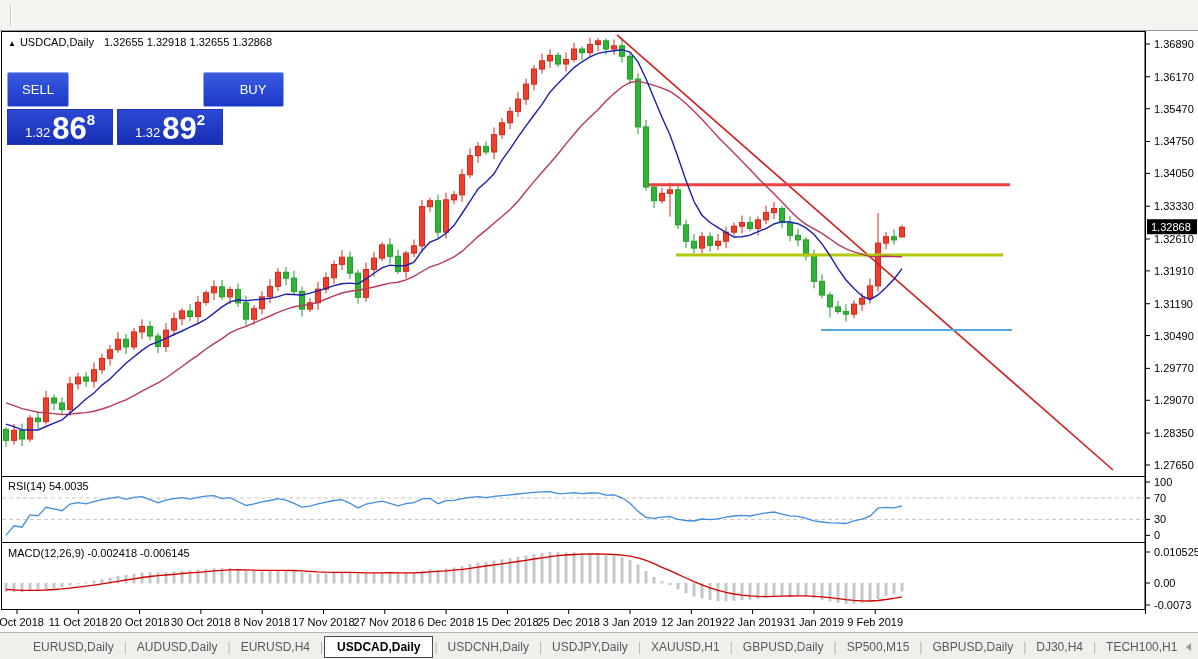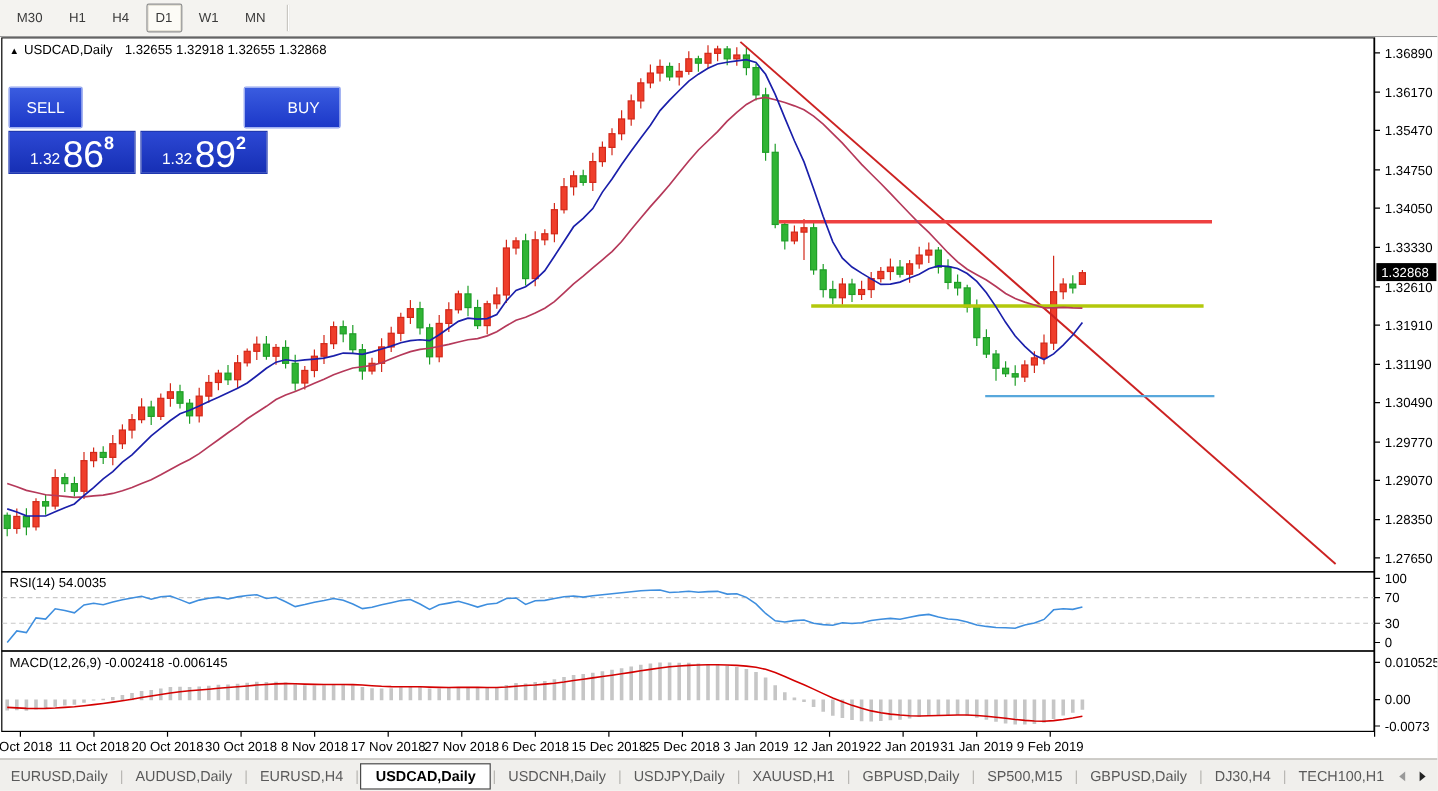--- a/index.html
+++ b/index.html
@@ -21,47 +21,39 @@
   #sellbtn{left:0;top:0;width:60px;}
   #buybtn{left:196px;top:0;width:60px;padding-left:19px;}
   #vol-group{position:absolute;left:65px;top:0;width:126px;height:33px;background:#fff;border:1px solid #a0a0a0;display:flex;}
   .stepbtn{width:23px;height:31px;background:#f1f0ee;display:flex;align-items:center;justify-content:center;}
   #vol-field{flex:1;border:none;outline:none;text-align:center;font-size:14px;color:#000;font-family:"Liberation Sans",sans-serif;}
   .tri-up{width:0;height:0;border-left:4px solid transparent;border-right:4px solid transparent;border-bottom:5px solid #3355cc;}
   .tri-dn{width:0;height:0;border-left:4px solid transparent;border-right:4px solid transparent;border-top:5px solid #3355cc;}
   .pricebox{position:absolute;top:37px;width:104px;height:33px;background:linear-gradient(#2c48d4,#162fb4);border:1px solid #2038b0;color:#fff;display:flex;align-items:flex-end;justify-content:center;padding-bottom:1px;}
   #sellbox{left:0;} #buybox{left:110px;}
   .p-small{font-size:13px;font-weight:normal;margin-bottom:3px;}
-  .p-big{font-size:31px;font-weight:normal;line-height:29px;margin-left:2px;}
+  .p-big{font-size:31px;font-weight:bold;line-height:29px;margin-left:2px;}
   .p-sup{font-size:15px;font-weight:bold;align-self:flex-start;margin-top:1px;}
   
   .indlabel{position:absolute;left:8px;font-size:11px;color:#000;white-space:nowrap;}
   
   #tabbar{position:absolute;left:0;top:632px;width:1198px;height:27px;background:#f0efec;border-top:1px solid #b5b3ae;display:flex;align-items:center;font-size:12px;color:#5a5a5a;}
   .ctab{padding:3px 9px;white-space:nowrap;cursor:default;}
   .ctab.active{background:#fff;border:1px solid #4a4a4a;color:#000;font-weight:bold;padding:3px 12px;}
   .tabsep{color:#b8b6b2;padding:0 1px;}
   #tabscroll{margin-left:auto;display:flex;align-items:center;gap:12px;padding-right:10px;}
   .arr-l{width:0;height:0;border-top:4px solid transparent;border-bottom:4px solid transparent;border-right:5px solid #999;}
   .arr-r{width:0;height:0;border-top:4px solid transparent;border-bottom:4px solid transparent;border-left:5px solid #222;}
 </style>
 </head>
 <body>
 
 <div id="app">
 
   <div id="toolbar">
-    <span id="tf-container" style="display:flex;align-items:center;">
-        <span class="tfbtn">M30</span>
-        <span class="tfbtn">H1</span>
-        <span class="tfbtn">H4</span>
-        <span class="tfbtn active">D1</span>
-        <span class="tfbtn">W1</span>
-        <span class="tfbtn">MN</span>
-      </span>
     <span class="tbsep"></span>
   </div>
 
   <div id="chartwin">
     <div id="title">
       <span class="tri">▲</span><span>USDCAD,Daily</span><span class="ohlc">1.32655 1.32918 1.32655 1.32868</span>
     </div>
 
     <svg id="chart-svg" width="1198" height="601" viewBox="0 0 1198 601">
         <rect x="1.5" y="0.5" width="1143.5" height="445" fill="none" stroke="#000" stroke-width="1"></rect>
@@ -520,21 +512,21 @@
         <span class="p-big">89</span>
         <span class="p-sup">2</span>
       </div>
     </div>
 
     <div class="indlabel" style="top:449px;">RSI(14) 54.0035</div>
     <div class="indlabel" style="top:516px;">MACD(12,26,9) -0.002418 -0.006145</div>
   </div>
 
   <div id="tabbar">
-    <span id="tab-container" style="display:flex;align-items:center;">
+    <span id="tab-container" style="display:flex;align-items:center;padding-left:24px;">
         <span class="ctab">EURUSD,Daily</span>
         <span class="tabsep">|</span>
         <span class="ctab">AUDUSD,Daily</span>
         <span class="tabsep">|</span>
         <span class="ctab">EURUSD,H4</span>
         <span class="tabsep">|</span>
         <span class="ctab active">USDCAD,Daily</span>
         <span class="tabsep">|</span>
         <span class="ctab">USDCNH,Daily</span>
         <span class="tabsep">|</span>

